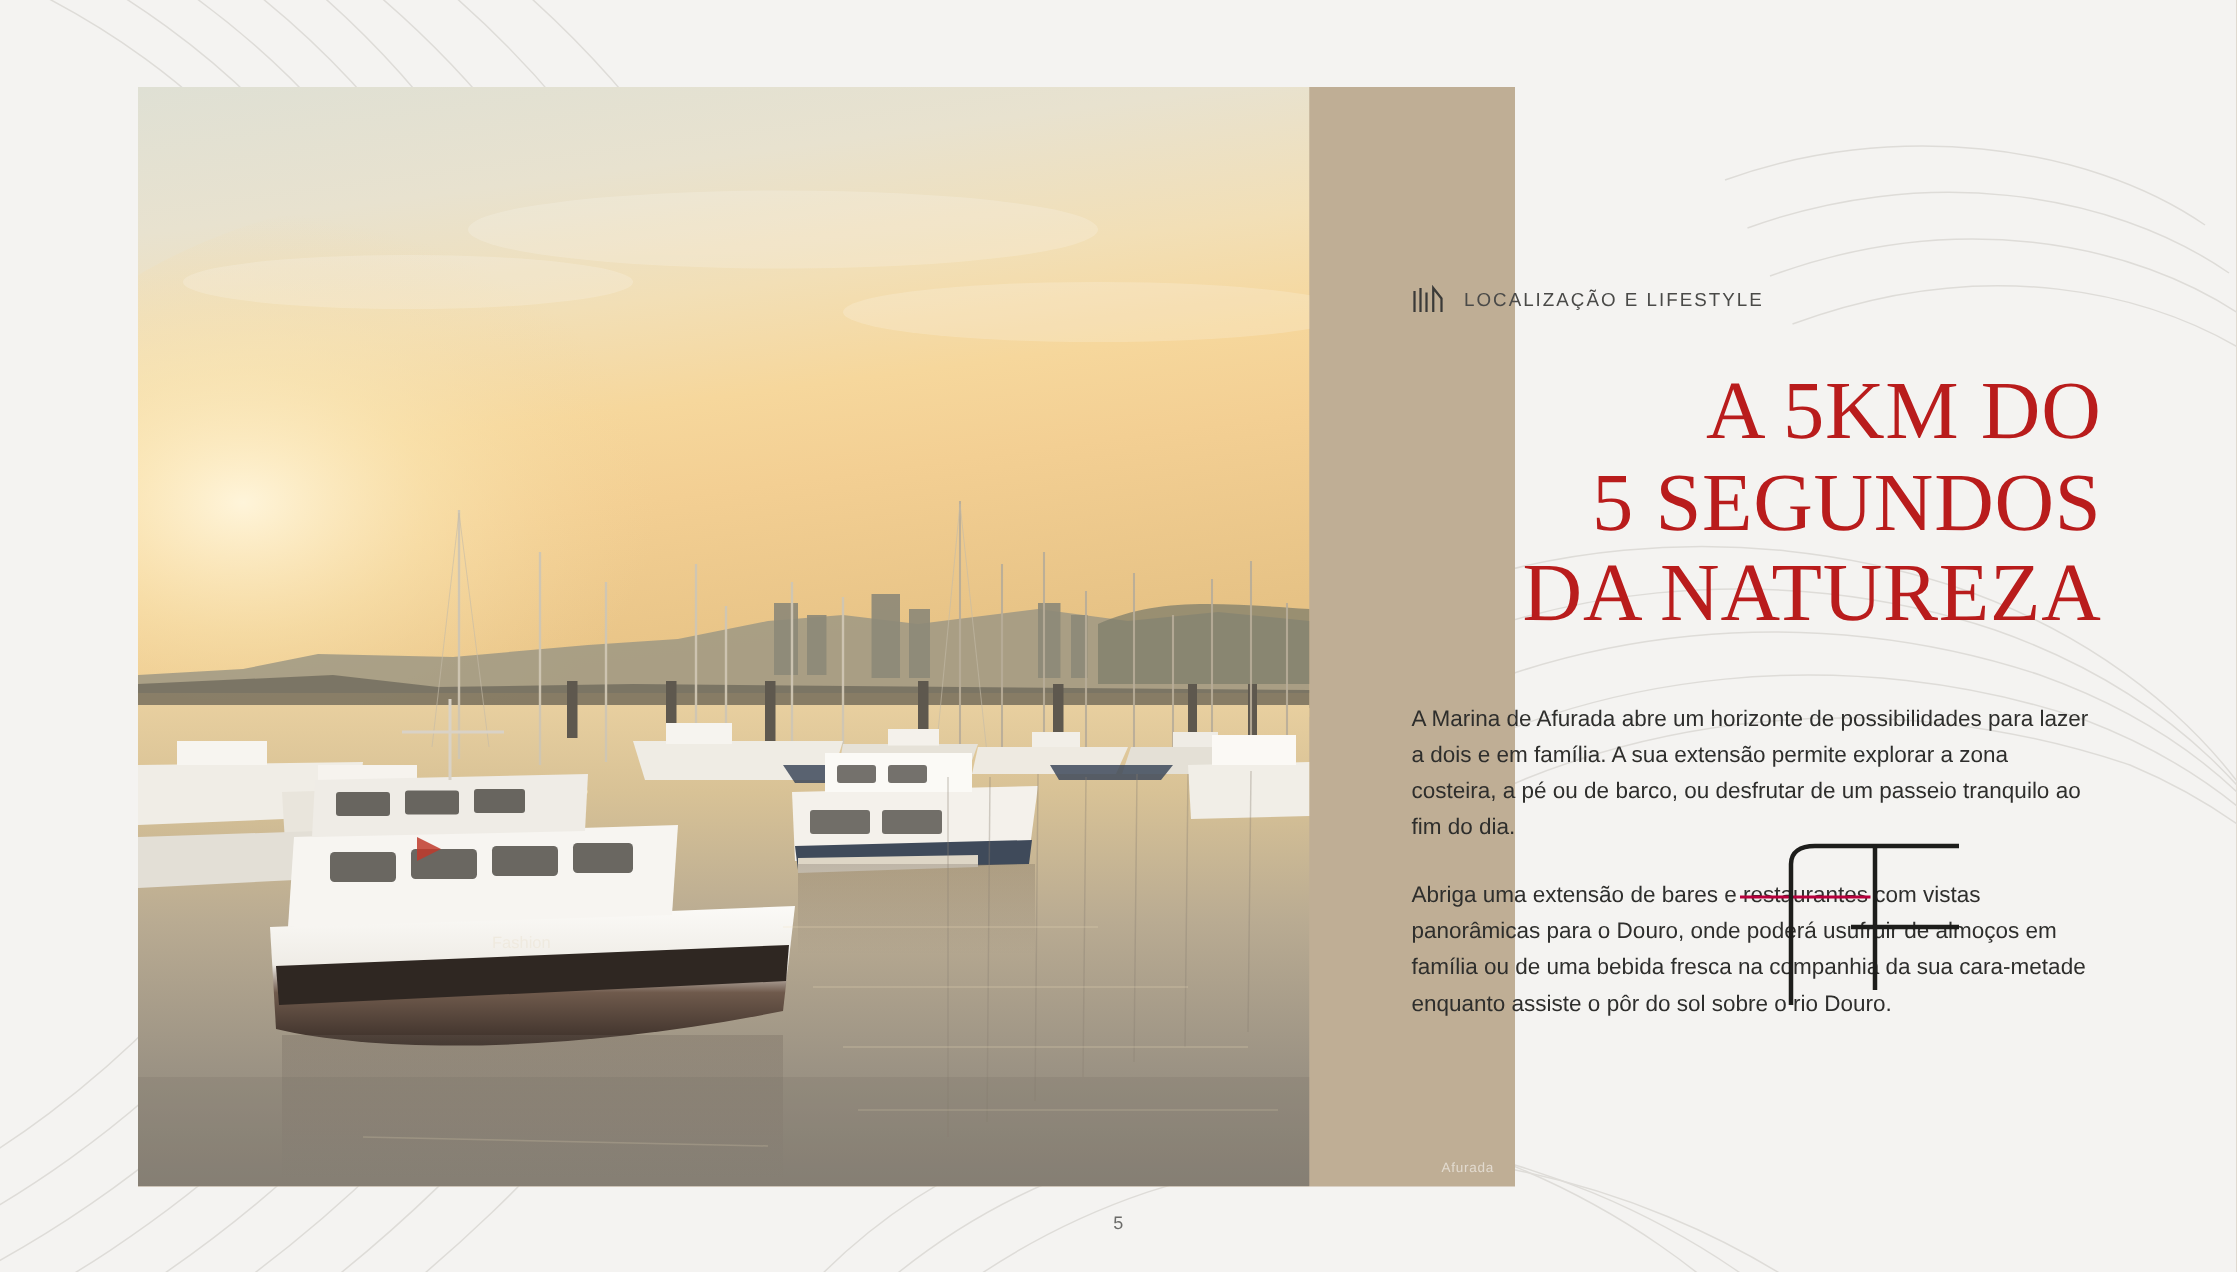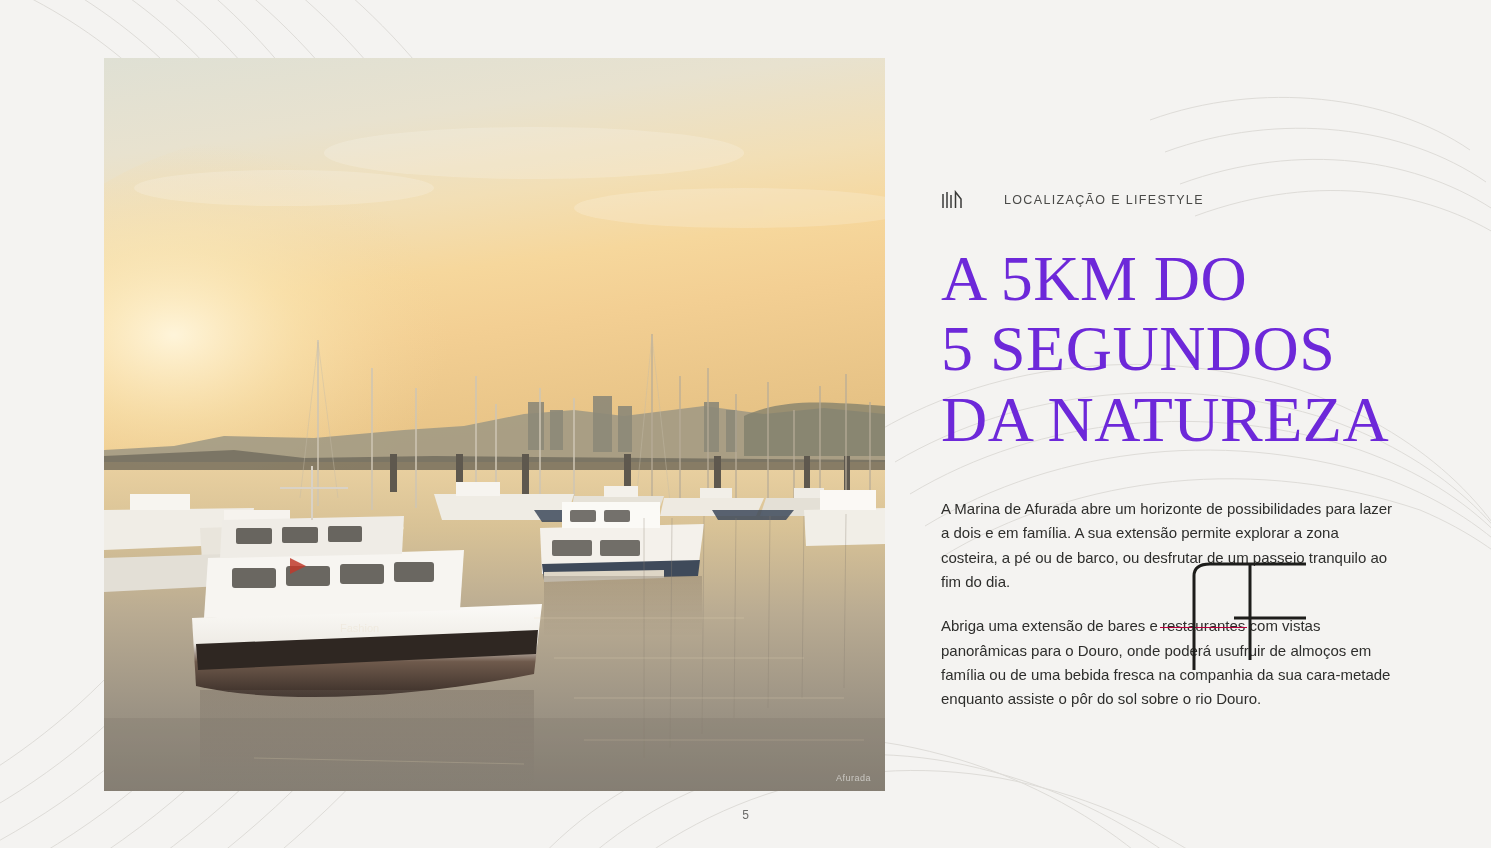--- a/index.html
+++ b/index.html
@@ -29,23 +29,23 @@
   
   .slide {
     position: absolute;
     inset: 0;
     z-index: 2;
   }
 
   
   .photo-frame {
     position: absolute;
-    left: 104px;
+    left: 92px;
     top: 58px;
-    width: 781px;
+    width: 918px;
     height: 733px;
     overflow: hidden;
     background: #bfae95;
   }
 
   .photo-svg { display: block; width: 781px; height: 733px; }
 
   .photo-credit {
     position: absolute;
     right: 14px;
@@ -71,32 +71,32 @@
   }
 
   .eyebrow-mark { flex: 0 0 auto; line-height: 0; }
 
   .eyebrow-text {
     font-size: 12.5px;
     letter-spacing: 1.35px;
     color: #4a4a48;
     text-transform: uppercase;
     white-space: nowrap;
-    margin-left: 28px;
   }
 
   .headline {
     font-family: "Liberation Serif", serif;
-    font-size: 64px;
+    font-size: 55px;
     line-height: 1.10;
     letter-spacing: 0.5px;
-    color: #6d28d9;
+    color: #b91c1c;
     font-weight: 400;
     margin-bottom: 42px;
     text-transform: uppercase;
+    text-align: right;
   }
 
   .headline .line { display: block; white-space: nowrap; }
 
   .body-copy p {
     font-size: 15px;
     line-height: 1.62;
     color: #2e2e2c;
     margin-bottom: 20px;
     max-width: 455px;

